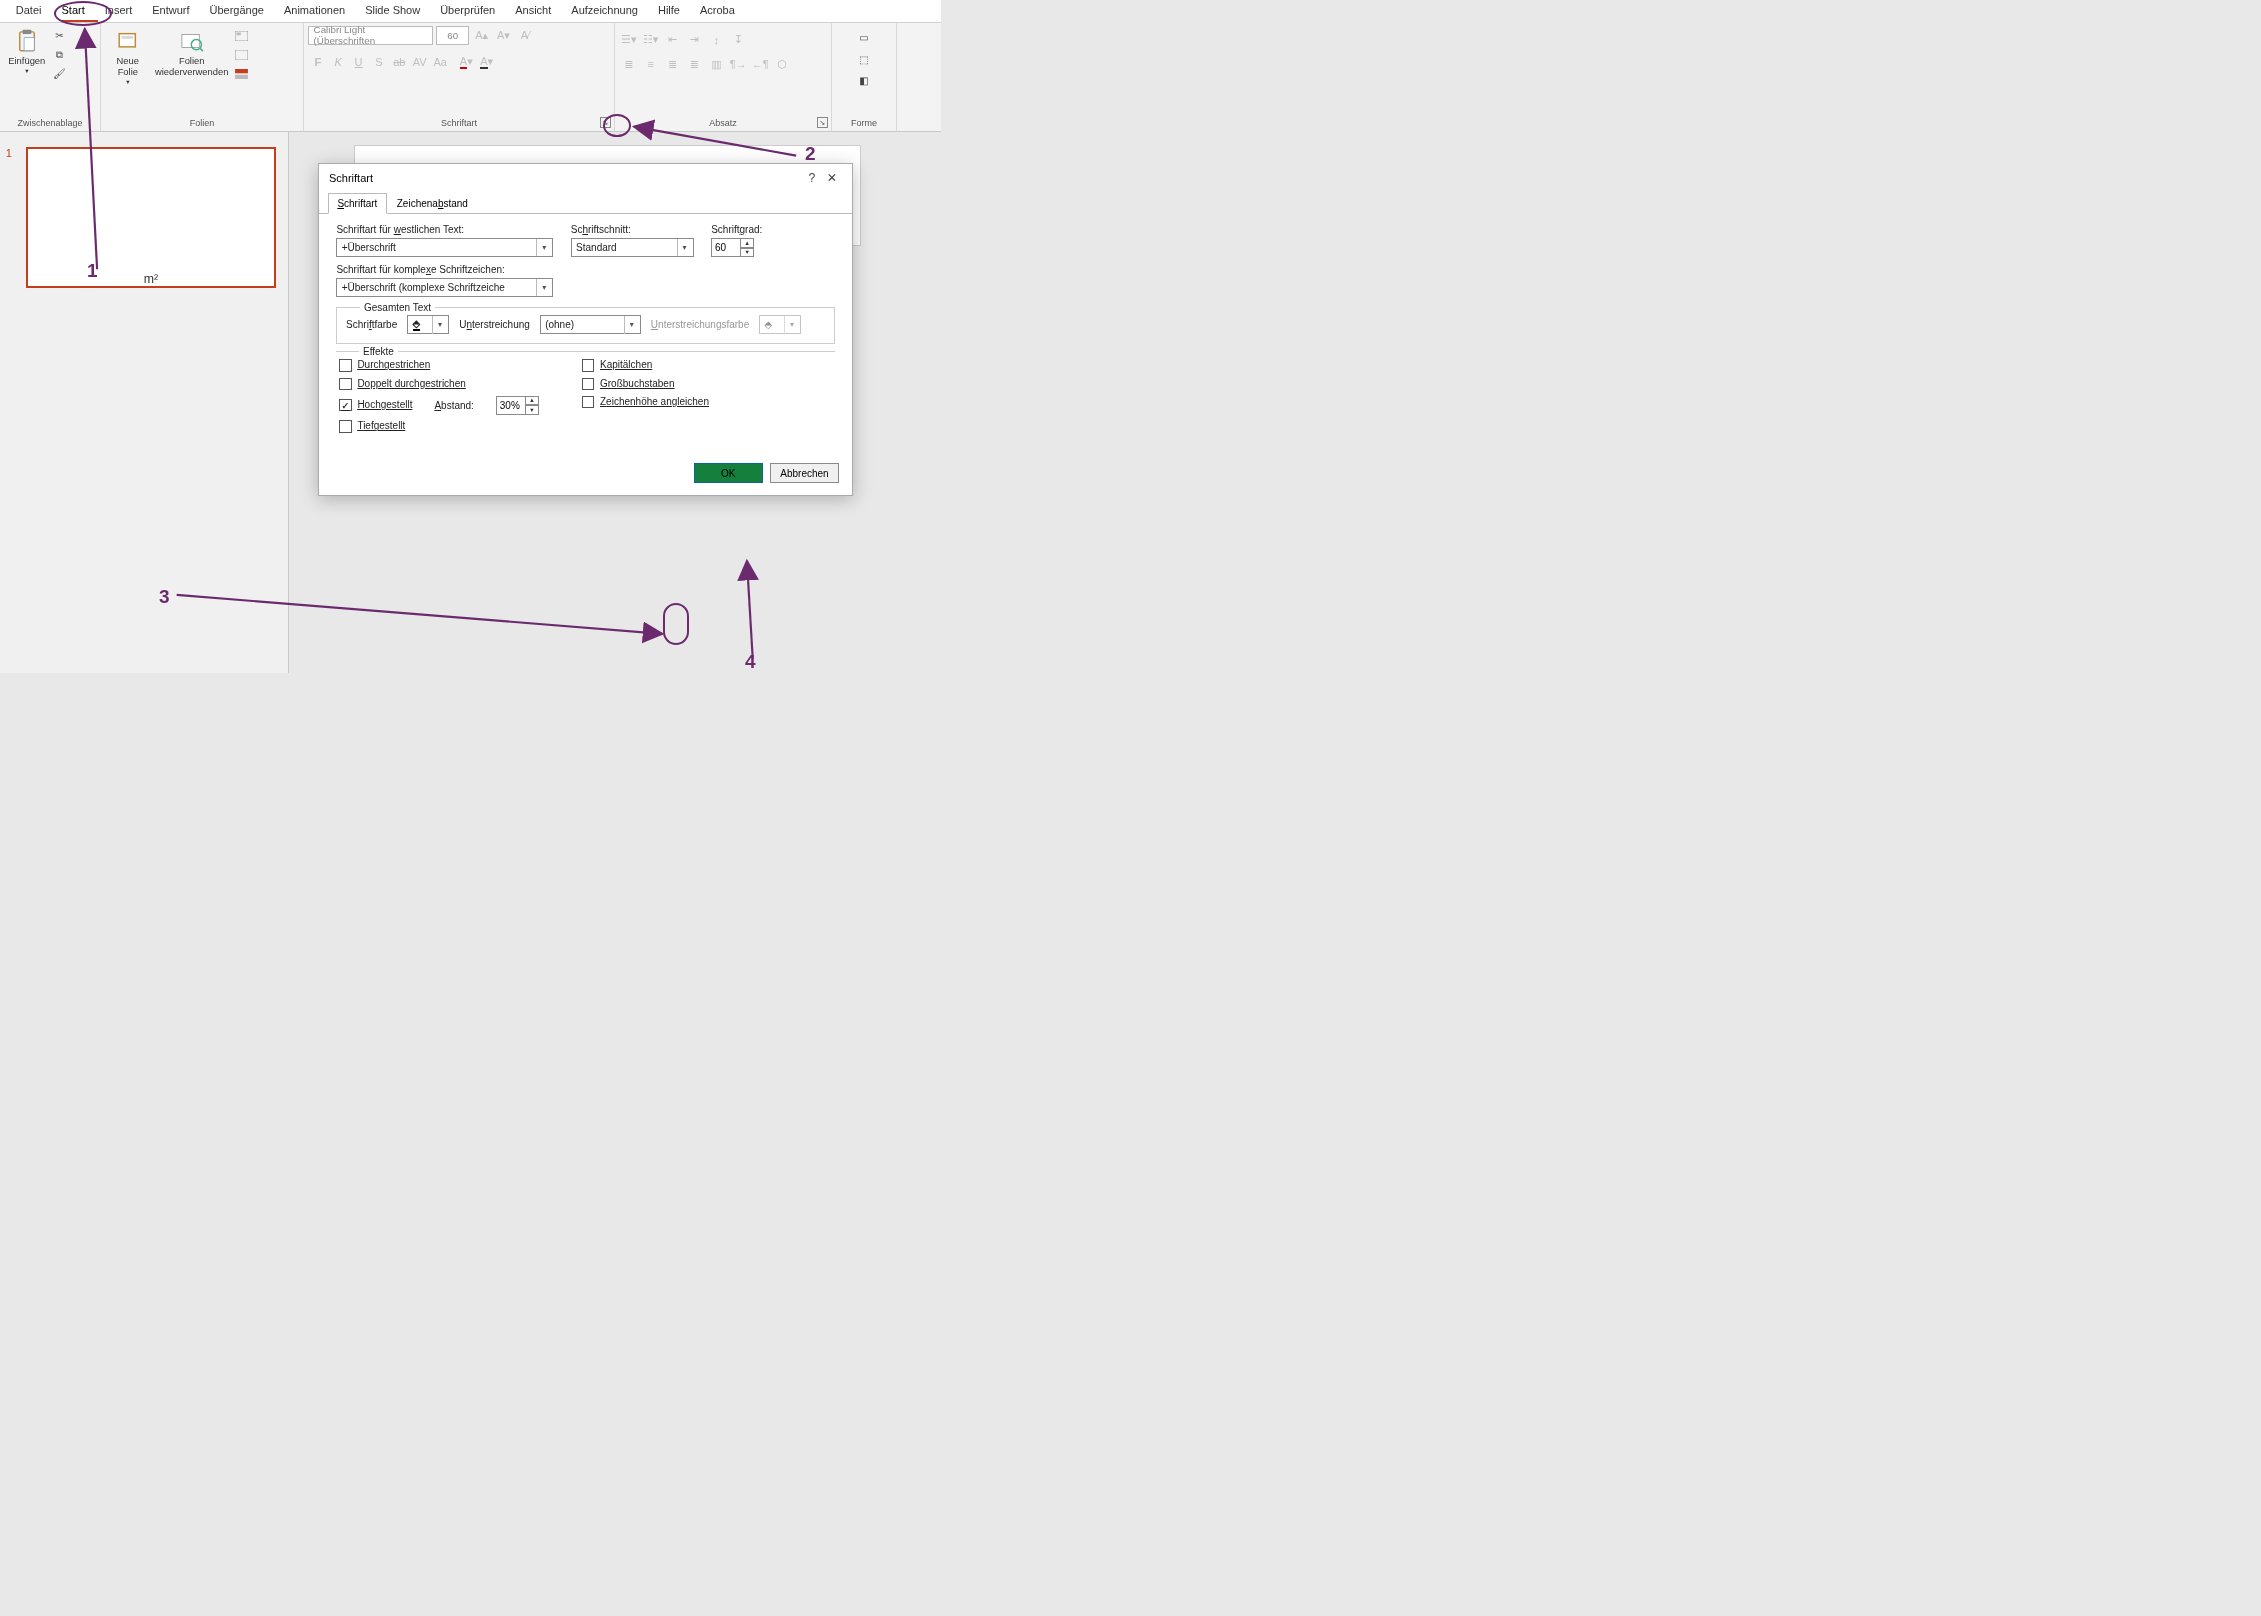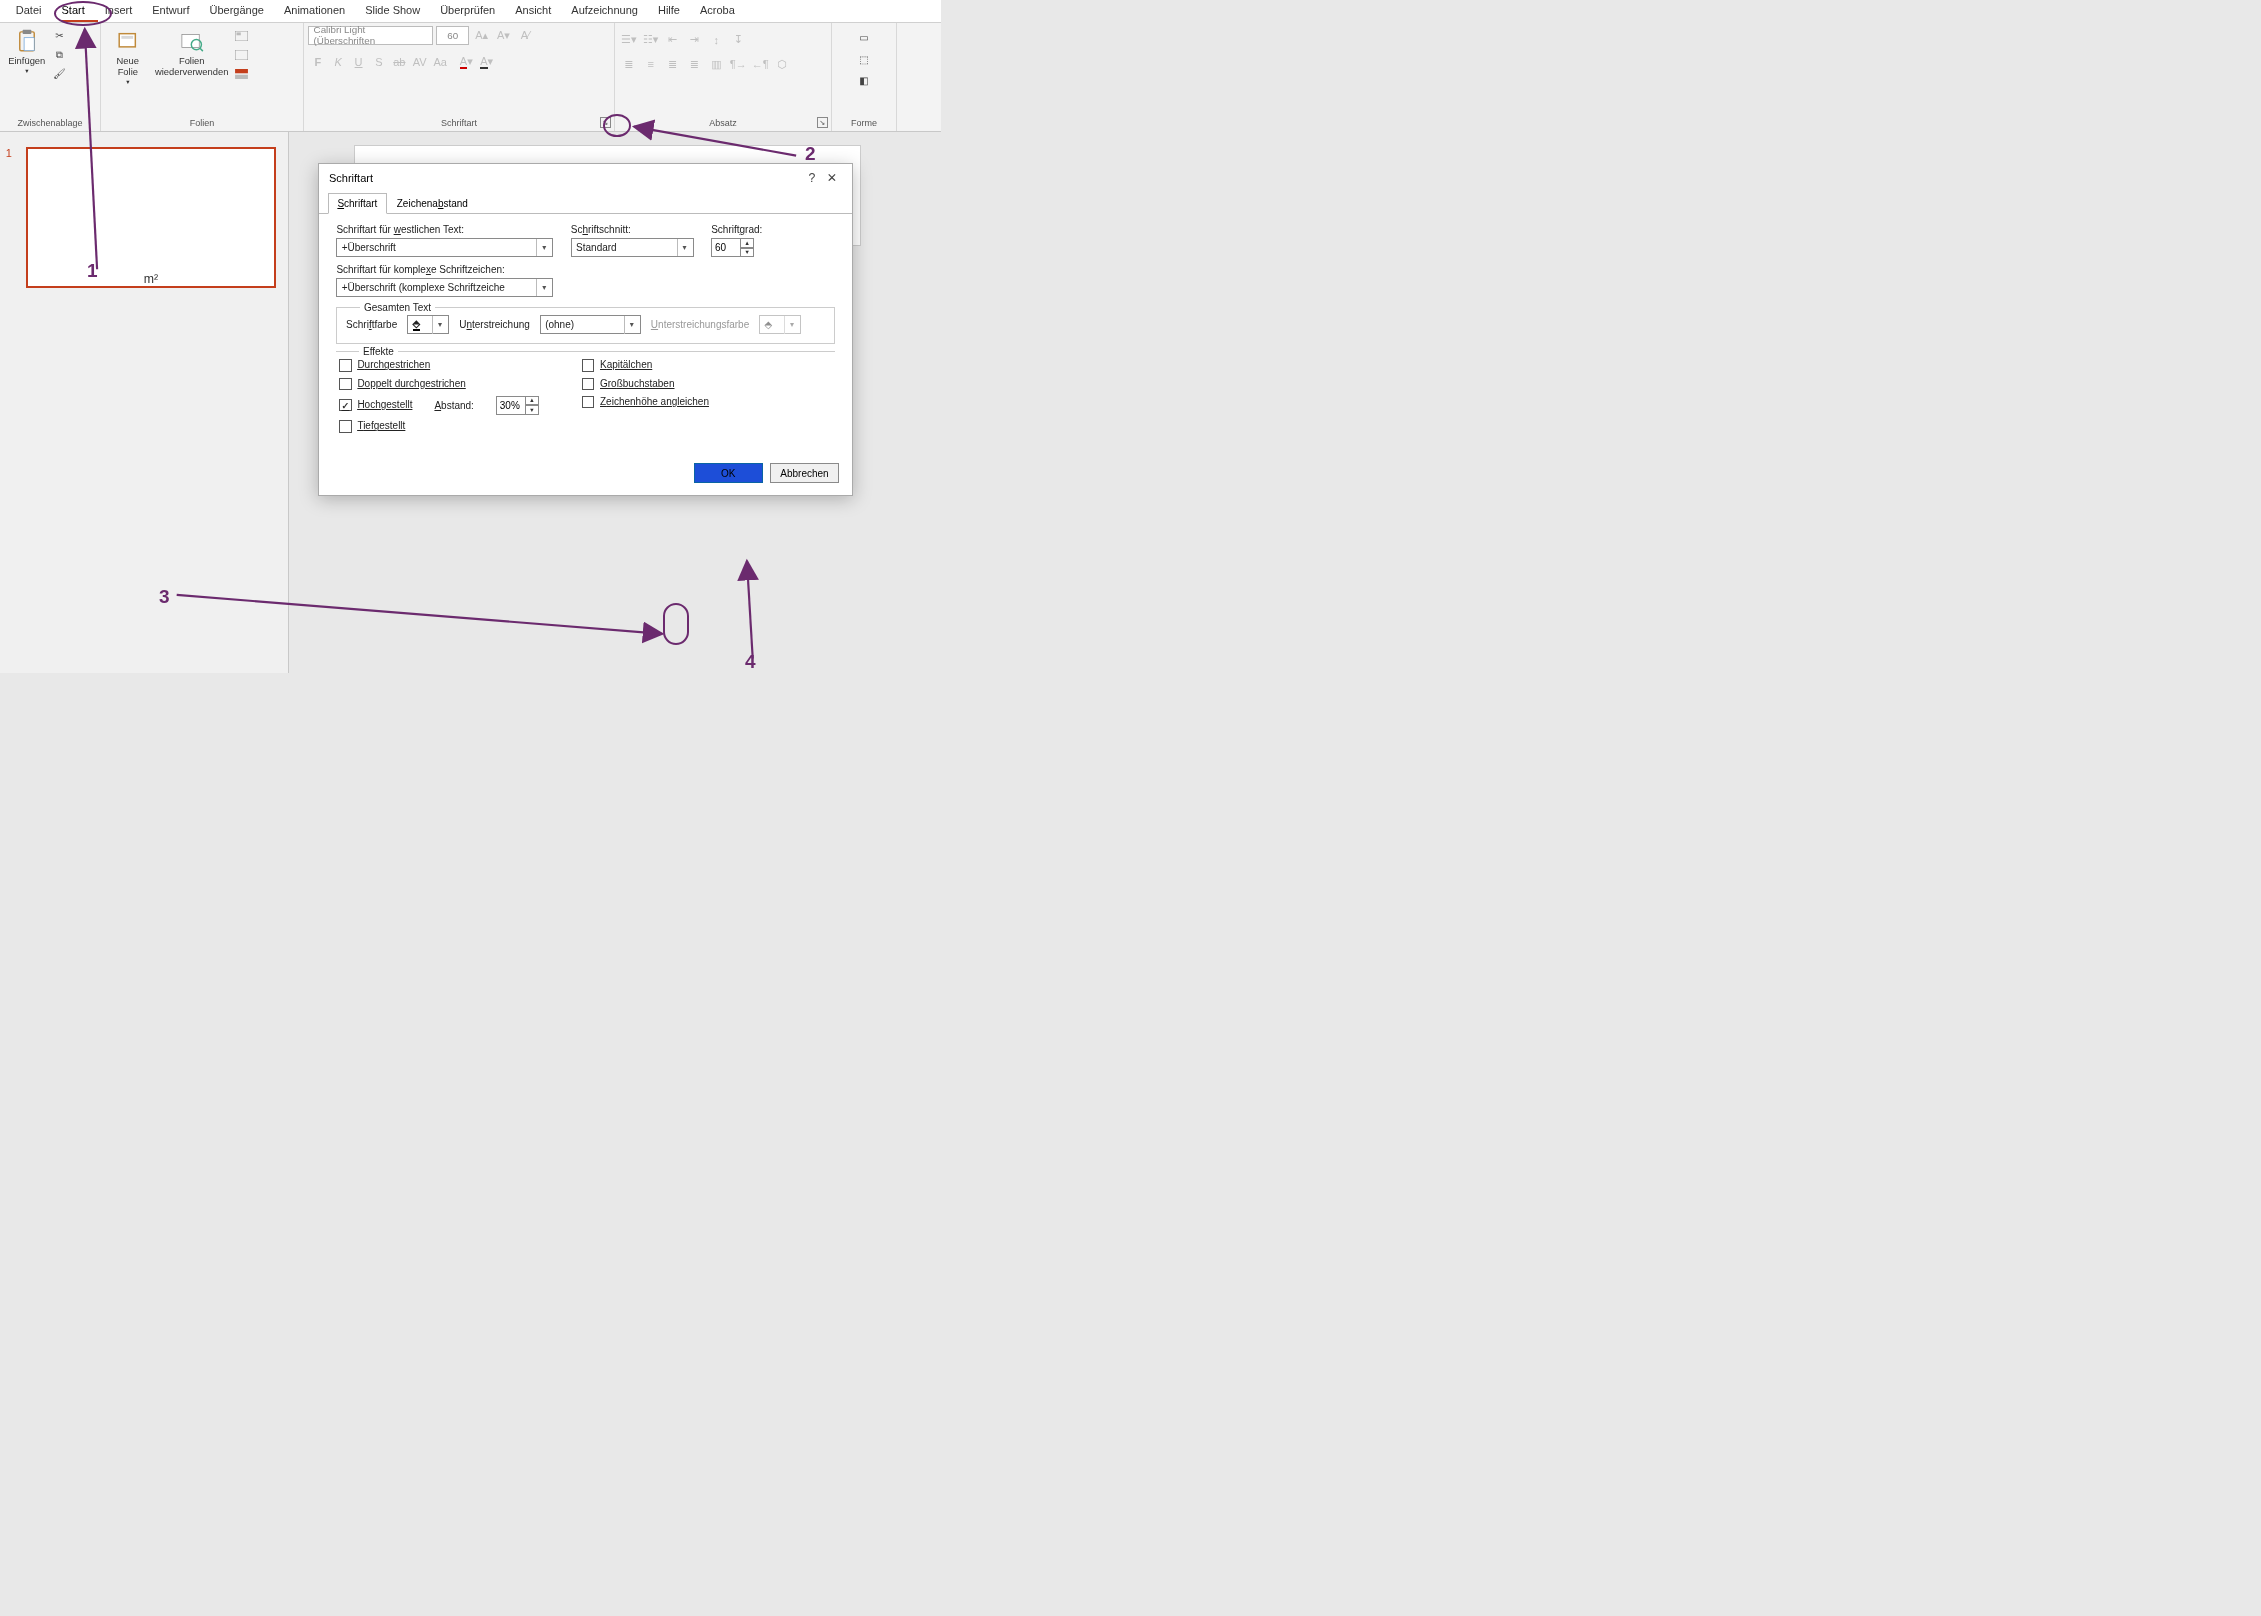--- a/index.html
+++ b/index.html
@@ -64,21 +64,21 @@
 .fieldset .legend { position:absolute; top:-6.5px; left:23px; background:#fff; padding:0 3.6px; font-size:10px; }
 
 .fx-grid { display:flex; gap:43px; }
 .fx-col { display:flex; flex-direction:column; gap:5.8px; }
 .cb { display:flex; align-items:flex-start; gap:5.8px; font-size:10px;text-decoration:underline; }
 .cb .box { width:12.3px; height:12.3px; border:0.7px solid #555; display:flex; align-items:center; justify-content:center; font-size:9.4px; color:#333; background:#fff; }
 .cb .box.checked:after { content:"✓"; font-weight:bold; }
 
 .dlg-buttons { display:flex; justify-content:flex-end; gap:7.2px; padding:8.7px 13px 11.6px; }
 .btn { width:69px; height:20px; border:0.7px solid #8a8a8a; background:#f0f0f0; font-size:10px; }
-.btn.primary { border:1.4px solid #0a64a4; background:#1d4ed8; }
+.btn.primary { border:1.4px solid #0a64a4; background:#15803d; }
 
 u.ul { text-decoration: underline; }
 
 
 .ann-circle { position:absolute; border:2.2px solid #6b2a6e; border-radius:50%; pointer-events:none; z-index:60; }
 .ann-num { position:absolute; font-size:19px; font-weight:bold; color:#6b2a6e; z-index:60; }
 svg.ann { position:absolute; z-index:59; pointer-events:none; }
 </style>
 </head>
 <body>

